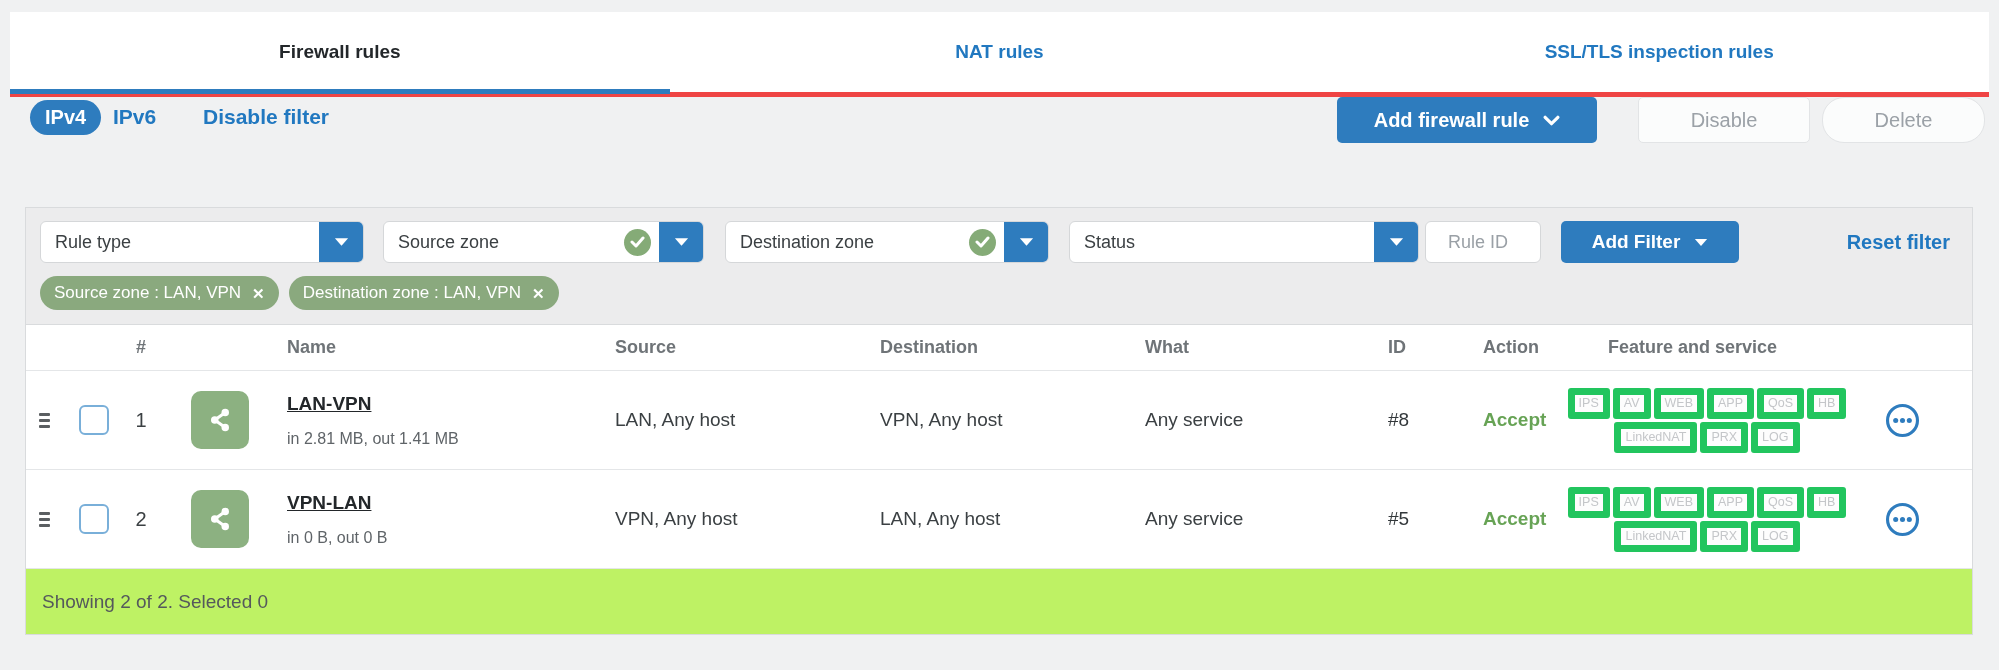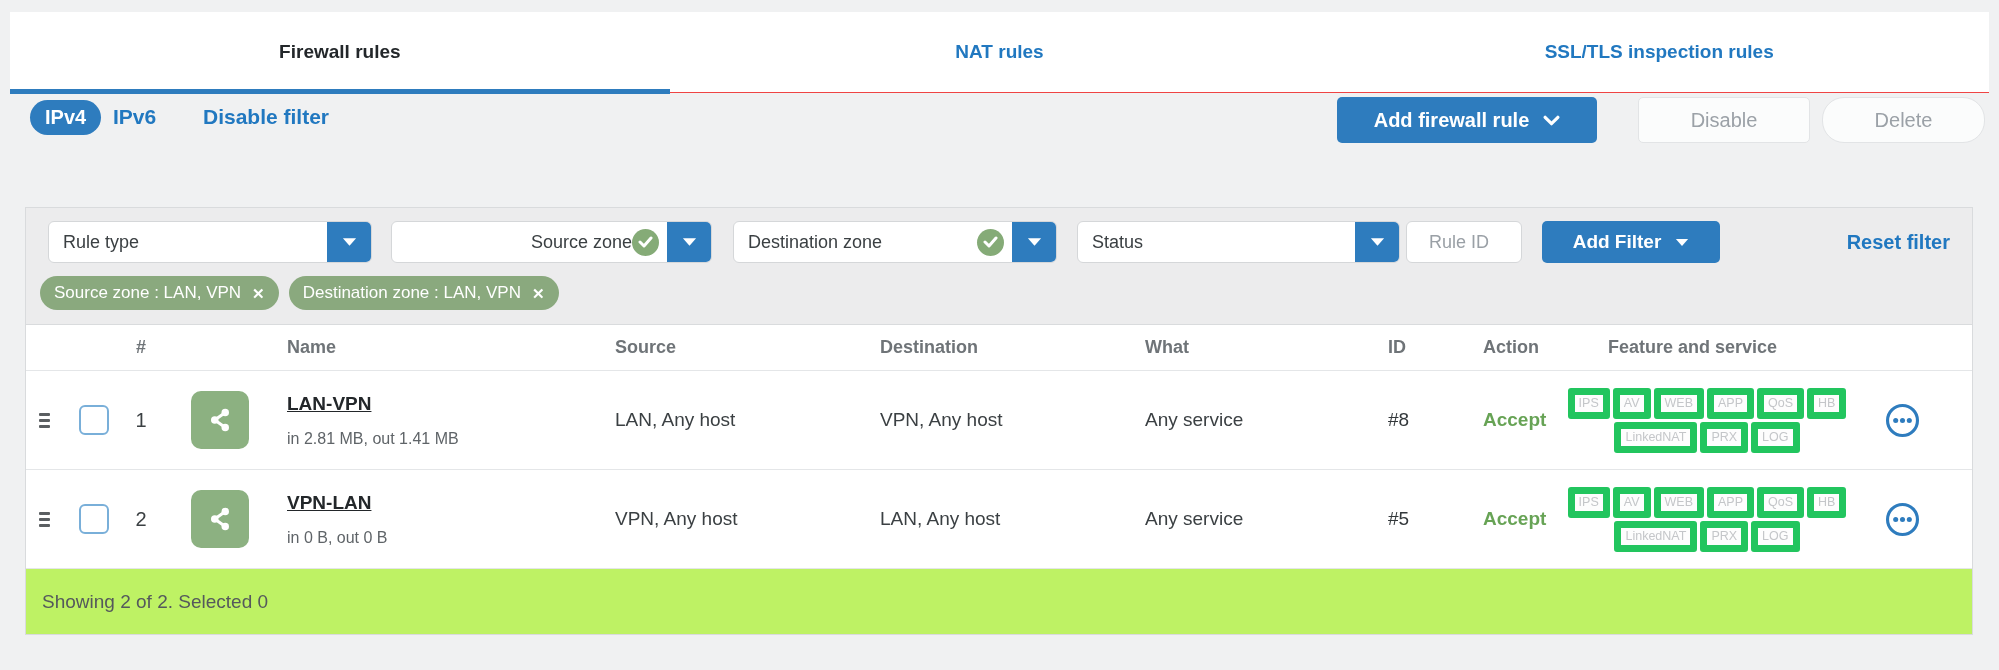--- a/index.html
+++ b/index.html
@@ -1,21 +1,21 @@
 <!DOCTYPE html>
 <html><head>
 <meta charset="utf-8">
 <style>
   html,body{margin:0;padding:0;background:#e9eaeb;}
   .page{position:relative;width:1999px;height:670px;background:#f0f1f2;
         font-family:"Liberation Sans",sans-serif;overflow:hidden;}
 
   
   .tabbar{position:absolute;left:10px;right:10px;top:12px;height:80px;background:#fff;
-          display:flex;border-bottom:1px solid #ef4444;}
+          display:flex;border-bottom:5px solid #ef4444;}
   .tab{position:relative;flex:1;display:flex;align-items:center;justify-content:center;
        font-size:19px;font-weight:bold;color:#2178c0;cursor:pointer;}
   .tab.active{color:#23272a;}
   .tab.active::after{content:"";position:absolute;left:0;right:0;bottom:-2px;height:5px;background:#2e7cbe;}
 
   
   .pill{position:absolute;left:30px;top:100px;height:35px;padding:0 15px;border-radius:18px;
         background:#2e7cbe;color:#fff;font-weight:bold;font-size:20px;display:flex;align-items:center;cursor:pointer;}
   .link-blue{position:absolute;top:105px;color:#2178c0;font-weight:bold;font-size:21px;cursor:pointer;}
   .lnk-ipv6{left:113px;}
@@ -25,31 +25,31 @@
   .btn-primary{background:#2e7cbe;color:#fff;font-weight:bold;gap:14px;border:none;}
   .btn-ghost{background:#fbfcfc;border:1px solid #e2e4e6;color:#9ba1a7;}
   .btn-add-rule{left:1337px;width:260px;}
   .btn-disable{left:1638px;width:172px;}
   .btn-delete{left:1822px;width:163px;border-radius:22px;}
 
   
   .panel{position:absolute;left:25px;top:207px;width:1948px;height:428px;
          border:1px solid #d9dbdd;background:#fff;box-sizing:border-box;display:flex;flex-direction:column;}
   .filter-section{background:#ececed;padding:13px 14px 14px;border-bottom:1px solid #d9dbdd;}
-  .filter-row{display:flex;align-items:center;height:42px;margin-left:8px;}
+  .filter-row{display:flex;align-items:center;height:42px;}
   .dropdown{background:#fff;border:1px solid #d5d7d9;border-radius:6px;height:42px;display:flex;
             align-items:center;overflow:hidden;box-sizing:border-box;cursor:pointer;}
   .dd-label{padding-left:14px;font-size:18px;color:#3b4043;flex:1;white-space:nowrap;}
   .dd-check{width:27px;height:27px;border-radius:50%;background:#85ab77;margin-right:8px;flex:none;
             display:flex;align-items:center;justify-content:center;}
   .dd-btn{width:44px;height:100%;background:#2e7cbe;flex:none;display:flex;align-items:center;justify-content:center;}
   .dd-ruletype{width:324px;margin-right:19px;}
-  .dd-source{width:321px;margin-right:21px;text-align:right;}
+  .dd-source{width:321px;margin-right:21px;}
   .dd-dest{width:324px;margin-right:20px;}
-  .dd-status{width:323px;margin-right:6px;}
+  .dd-status{width:350px;margin-right:6px;}
   .rule-id{width:116px;height:42px;border:1px solid #d5d7d9;border-radius:6px;background:#fff;font-size:18px;
            color:#6f7478;padding:0 0 0 22px;margin-right:20px;box-sizing:border-box;outline:none;
            font-family:"Liberation Sans",sans-serif;}
   .rule-id::placeholder{color:#9aa0a6;opacity:1;}
   .btn-add-filter{position:static;width:178px;height:42px;}
   .reset-filter{margin-left:auto;color:#2178c0;font-weight:bold;font-size:20px;padding-right:8px;cursor:pointer;}
 
   .chips-row{display:flex;gap:10px;margin-top:13px;}
   .chip{height:34px;border-radius:17px;background:#8aa97e;color:#fff;font-size:17px;display:flex;
         align-items:center;padding:0 14px;gap:11px;cursor:pointer;}

